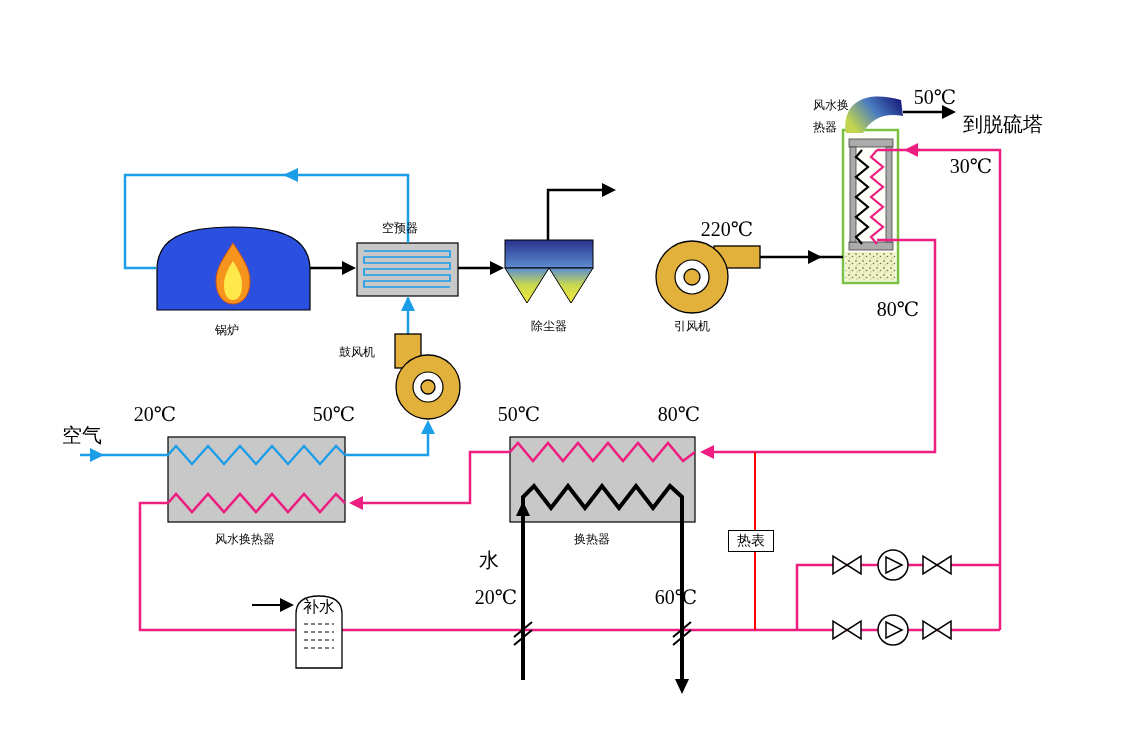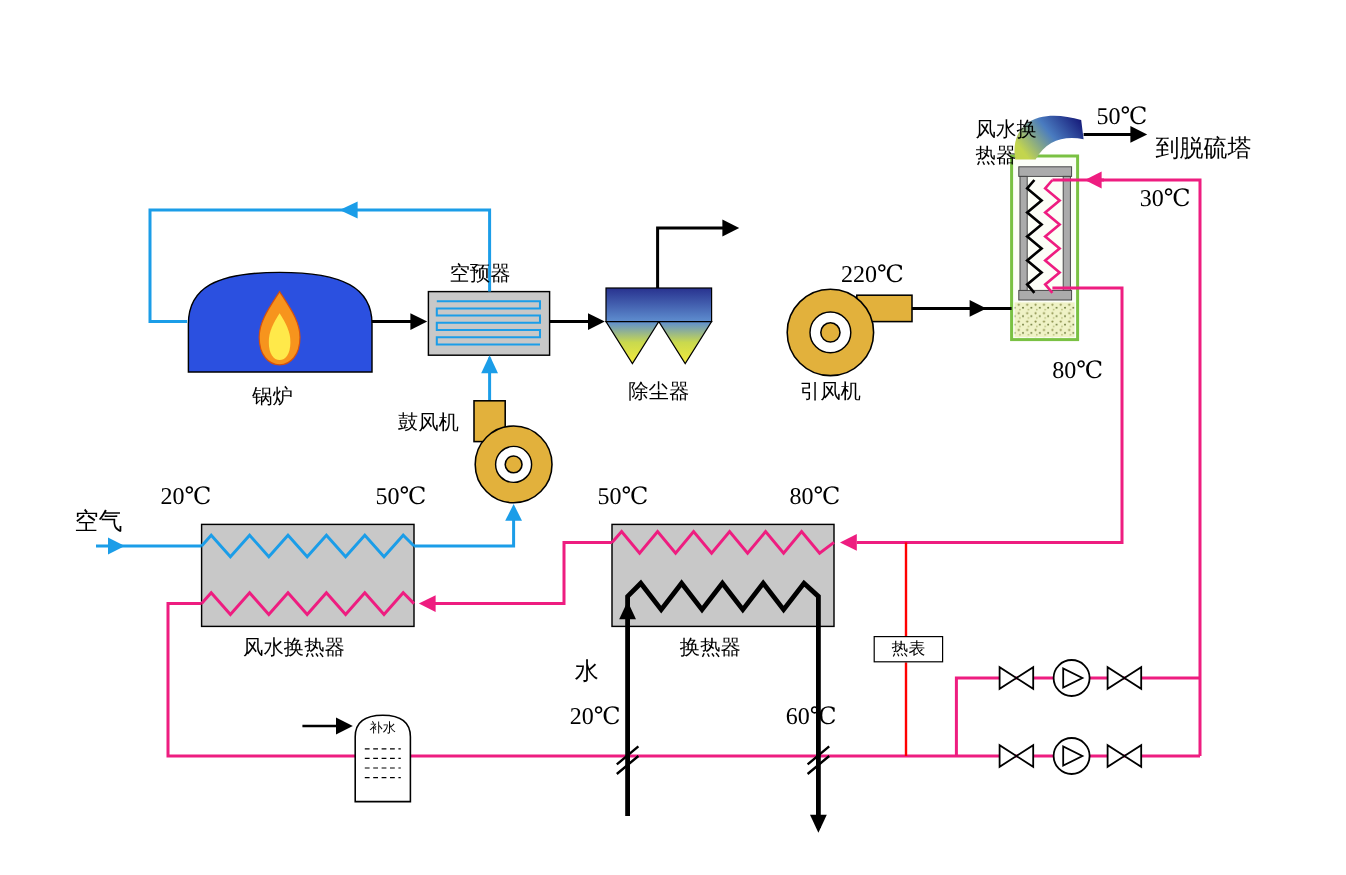--- a/index.html
+++ b/index.html
@@ -8,36 +8,36 @@
     --hx-box:#C8C8C8; --right-hx-frame:#7AC143;
     --flame-outer:#F7941D; --flame-inner:#FFE94A;
   }
   html,body{margin:0;padding:0;background:#fff;}
   .stage{position:relative;width:1122px;height:729px;background:#fff;overflow:hidden;
          font-family:"Liberation Serif","DejaVu Serif",serif;}
   svg{position:absolute;left:0;top:0;}
   .overlay{position:absolute;left:0;top:0;width:100%;height:100%;}
   .lbl{position:absolute;font-size:20px;color:#000;white-space:nowrap;line-height:1.1;}
   .c{transform:translate(-50%,-50%);}
-  .lbl.big{font-size:17px;}
+  .lbl.big{font-size:12px;}
   .pl{fill:none;stroke-width:2.5px;}
   .s-air{stroke:var(--air-line);}
   .s-pink{stroke:var(--hot-water-line);}
   .s-black{stroke:var(--flue-line);}
   .s-red{stroke:var(--heat-meter-line);stroke-width:2px;}
   .f-air{fill:var(--air-line);}
   .f-pink{fill:var(--hot-water-line);}
   .coil-air{fill:none;stroke:var(--air-line);stroke-width:1.7px;}
   .graybox{fill:var(--hx-box);stroke:#000;stroke-width:1.2px;}
   .boiler-body{fill:var(--boiler-body);stroke:#000;stroke-width:1.2px;}
   .fan-fill{fill:var(--fan-body);stroke:#000;stroke-width:1.3px;}
   .rhx-box{fill:#FCFEF7;stroke:var(--right-hx-frame);stroke-width:2.5px;}
   .zz-black{fill:none;stroke:#000;stroke-width:2.2px;}
   .zz-pink{fill:none;stroke:var(--hot-water-line);stroke-width:2.2px;}
-  .meterbox{position:absolute;left:728px;top:530px;width:58px;height:22px;background:#fff;
+  .meterbox{position:absolute;left:728px;top:530px;width:46px;height:22px;background:#fff;
             border:1.5px solid #000;display:flex;align-items:center;justify-content:center;
             font-size:14px;box-sizing:border-box;}
 </style>
 </head>
 <body>
 
 <div class="stage">
 
 <svg width="1122" height="729" viewBox="0 0 1122 729">
   <defs>
@@ -224,16 +224,16 @@
   <div class="lbl c" style="left:727px;top:229px">220℃</div>
   <div class="lbl c" style="left:935px;top:97px">50℃</div>
   <div class="lbl c" style="left:971px;top:166px">30℃</div>
   <div class="lbl c" style="left:898px;top:309px">80℃</div>
   <div class="lbl c" style="left:496px;top:597px">20℃</div>
   <div class="lbl c" style="left:676px;top:597px">60℃</div>
 
   <div class="meterbox">
     <span>热表</span>
   </div>
-  <div class="lbl c" style="left:319px;top:607px;font-size:11px">补水</div>
+  <div class="lbl c" style="left:319px;top:607px;font-size:16px">补水</div>
 </div>
 
 </div>
 
 </body></html>

